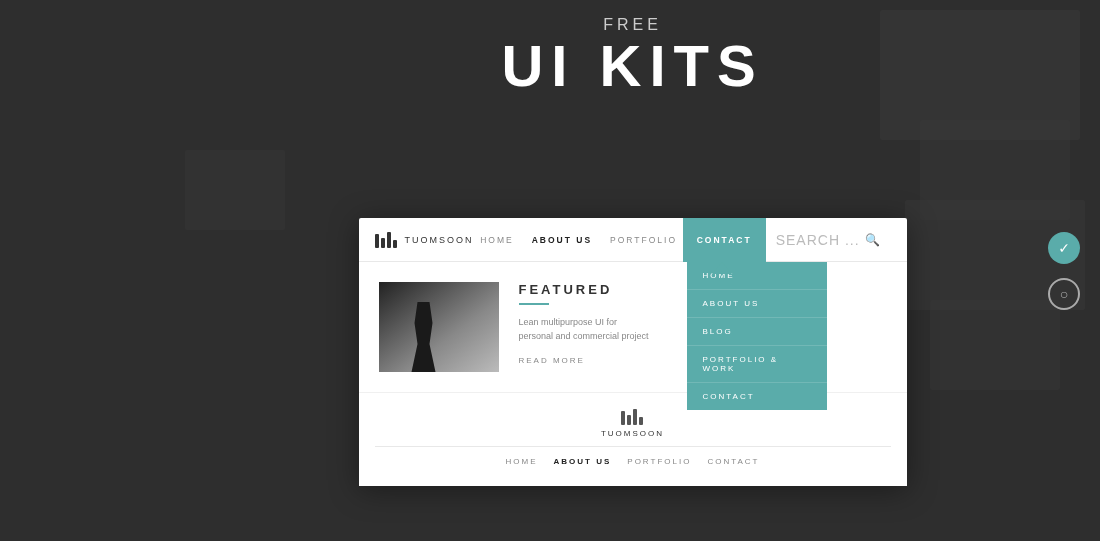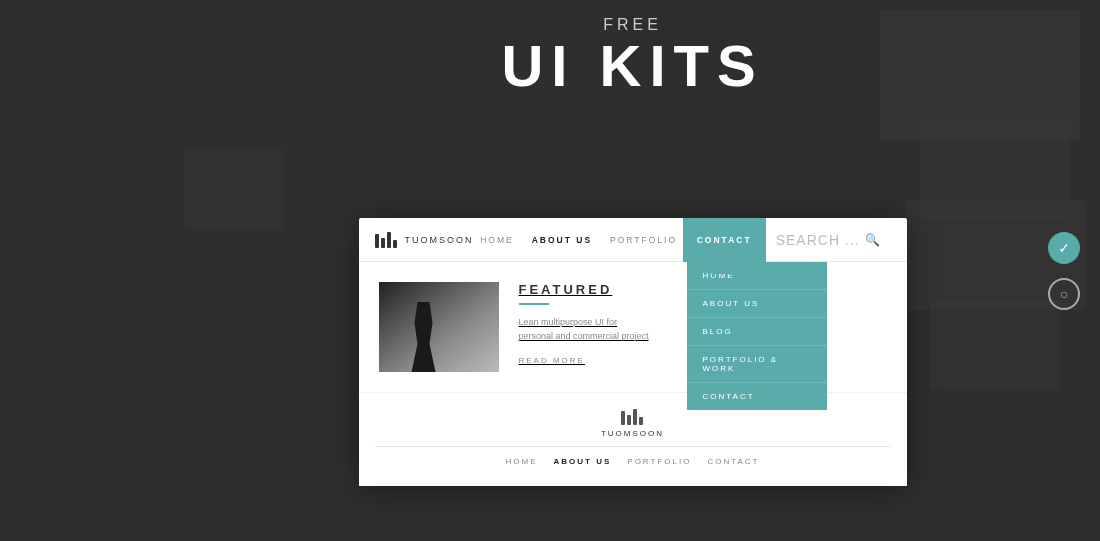--- a/index.html
+++ b/index.html
@@ -207,21 +207,20 @@
     .dropdown-item:last-child {
       border-bottom: none;
     }
 
     
     .featured-section {
       padding: 20px;
       display: flex;
       gap: 20px;
       min-height: 120px;
-      text-decoration: underline;
     }
 
     .featured-image {
       width: 120px;
       height: 90px;
       background: linear-gradient(135deg, #555 0%, #999 50%, #ccc 100%);
       flex-shrink: 0;
       overflow: hidden;
       position: relative;
     }

